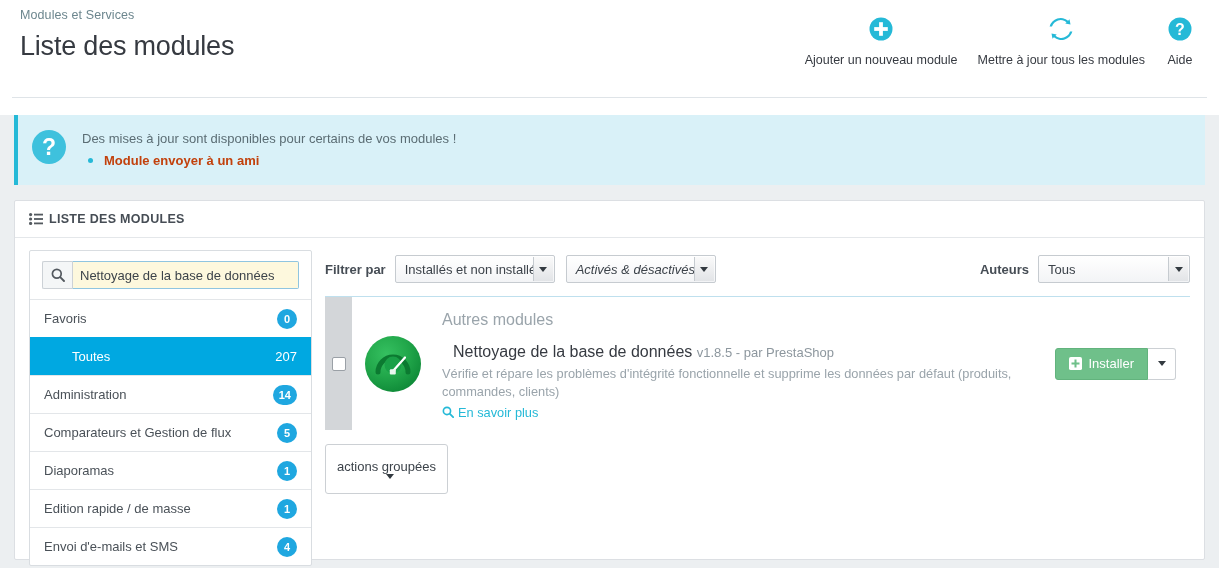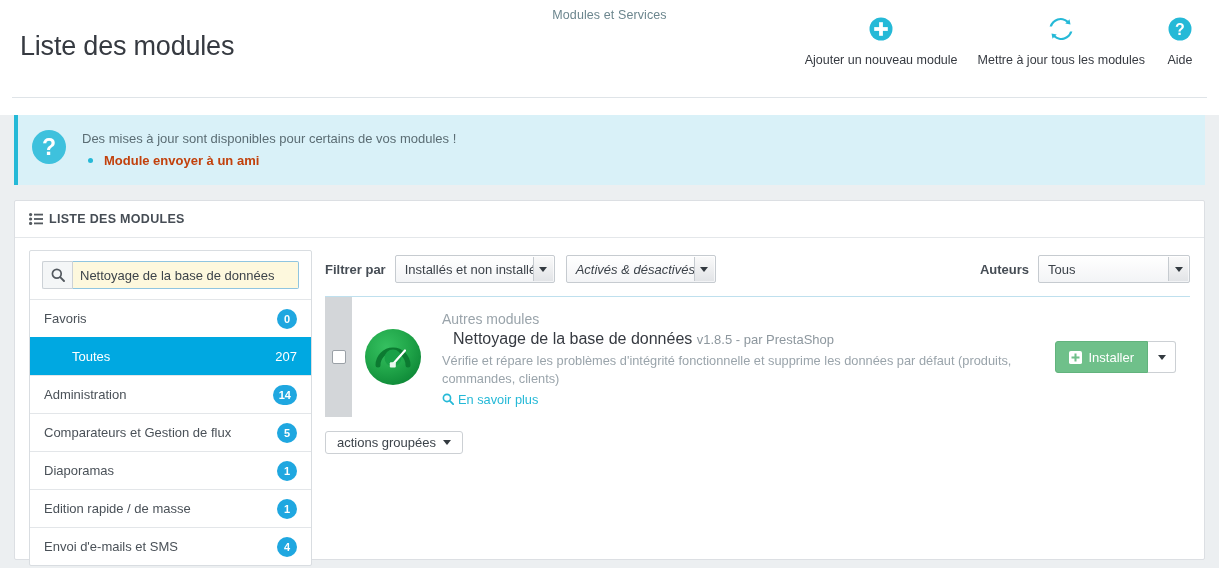--- a/index.html
+++ b/index.html
@@ -17,21 +17,20 @@
     position: relative;
     height: 88px;
     background: #ffffff;
     padding: 4px 20px 0 20px;
   }
   .breadcrumb {
     font-size: 12.5px;
     color: #6c868e;
     padding-top: 4px;
     letter-spacing: 0.1px;
-    text-align: center;
   }
   .page-title {
     font-size: 27px;
     font-weight: 300;
     color: #363a41;
     margin-top: 9px;
     letter-spacing: -0.2px;
   }
   .toolbar {
     position: absolute;
@@ -307,23 +306,23 @@
   .mod-icon .gauge {
     position: absolute;
     left: 9px; top: 10px;
     width: 38px; height: 38px;
   }
   .mod-info {
     flex: 1;
     padding: 14px 10px 8px 14px;
   }
   .mod-cat {
-    font-size: 14px;
+    font-size: 16px;
     color: #9aa4ab;
-    margin-bottom: 1px;
+    margin-bottom: 12px;
   }
   .mod-title-line { line-height: 1.35; margin-left: 11px; }
   .mod-name {
     font-size: 16px;
     color: #363a41;
     font-weight: normal;
   }
   .mod-version {
     font-size: 13px;
     color: #8d979e;
@@ -374,25 +373,26 @@
     cursor: pointer;
     height: 32px;
   }
   .bulk-row { margin-top: 14px; }
   .btn-bulk {
     background: #ffffff;
     border: 1px solid #ccd0d4;
     border-radius: 3px;
     font-size: 13px;
     color: #3c434a;
-    padding: 3px 11px;
+    padding: 14px 11px;
     display: inline-flex;
     align-items: center;
     cursor: pointer;
     font-family: "Liberation Sans", sans-serif;
+    flex-direction: column;
   }
   .btn-bulk .caret { margin-left: 7px; }
 </style>
 </head>
 <body>
 
 <div class="page-header">
   <div class="breadcrumb">Modules et Services</div>
   <div class="page-title">Liste des modules</div>
 

